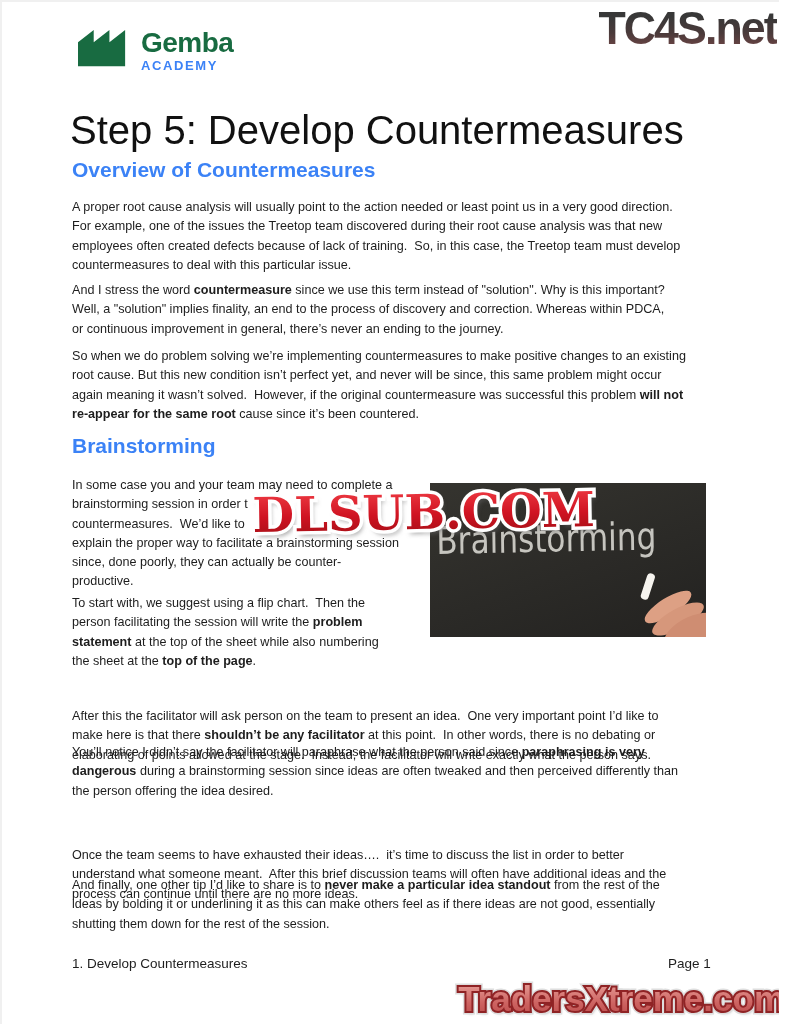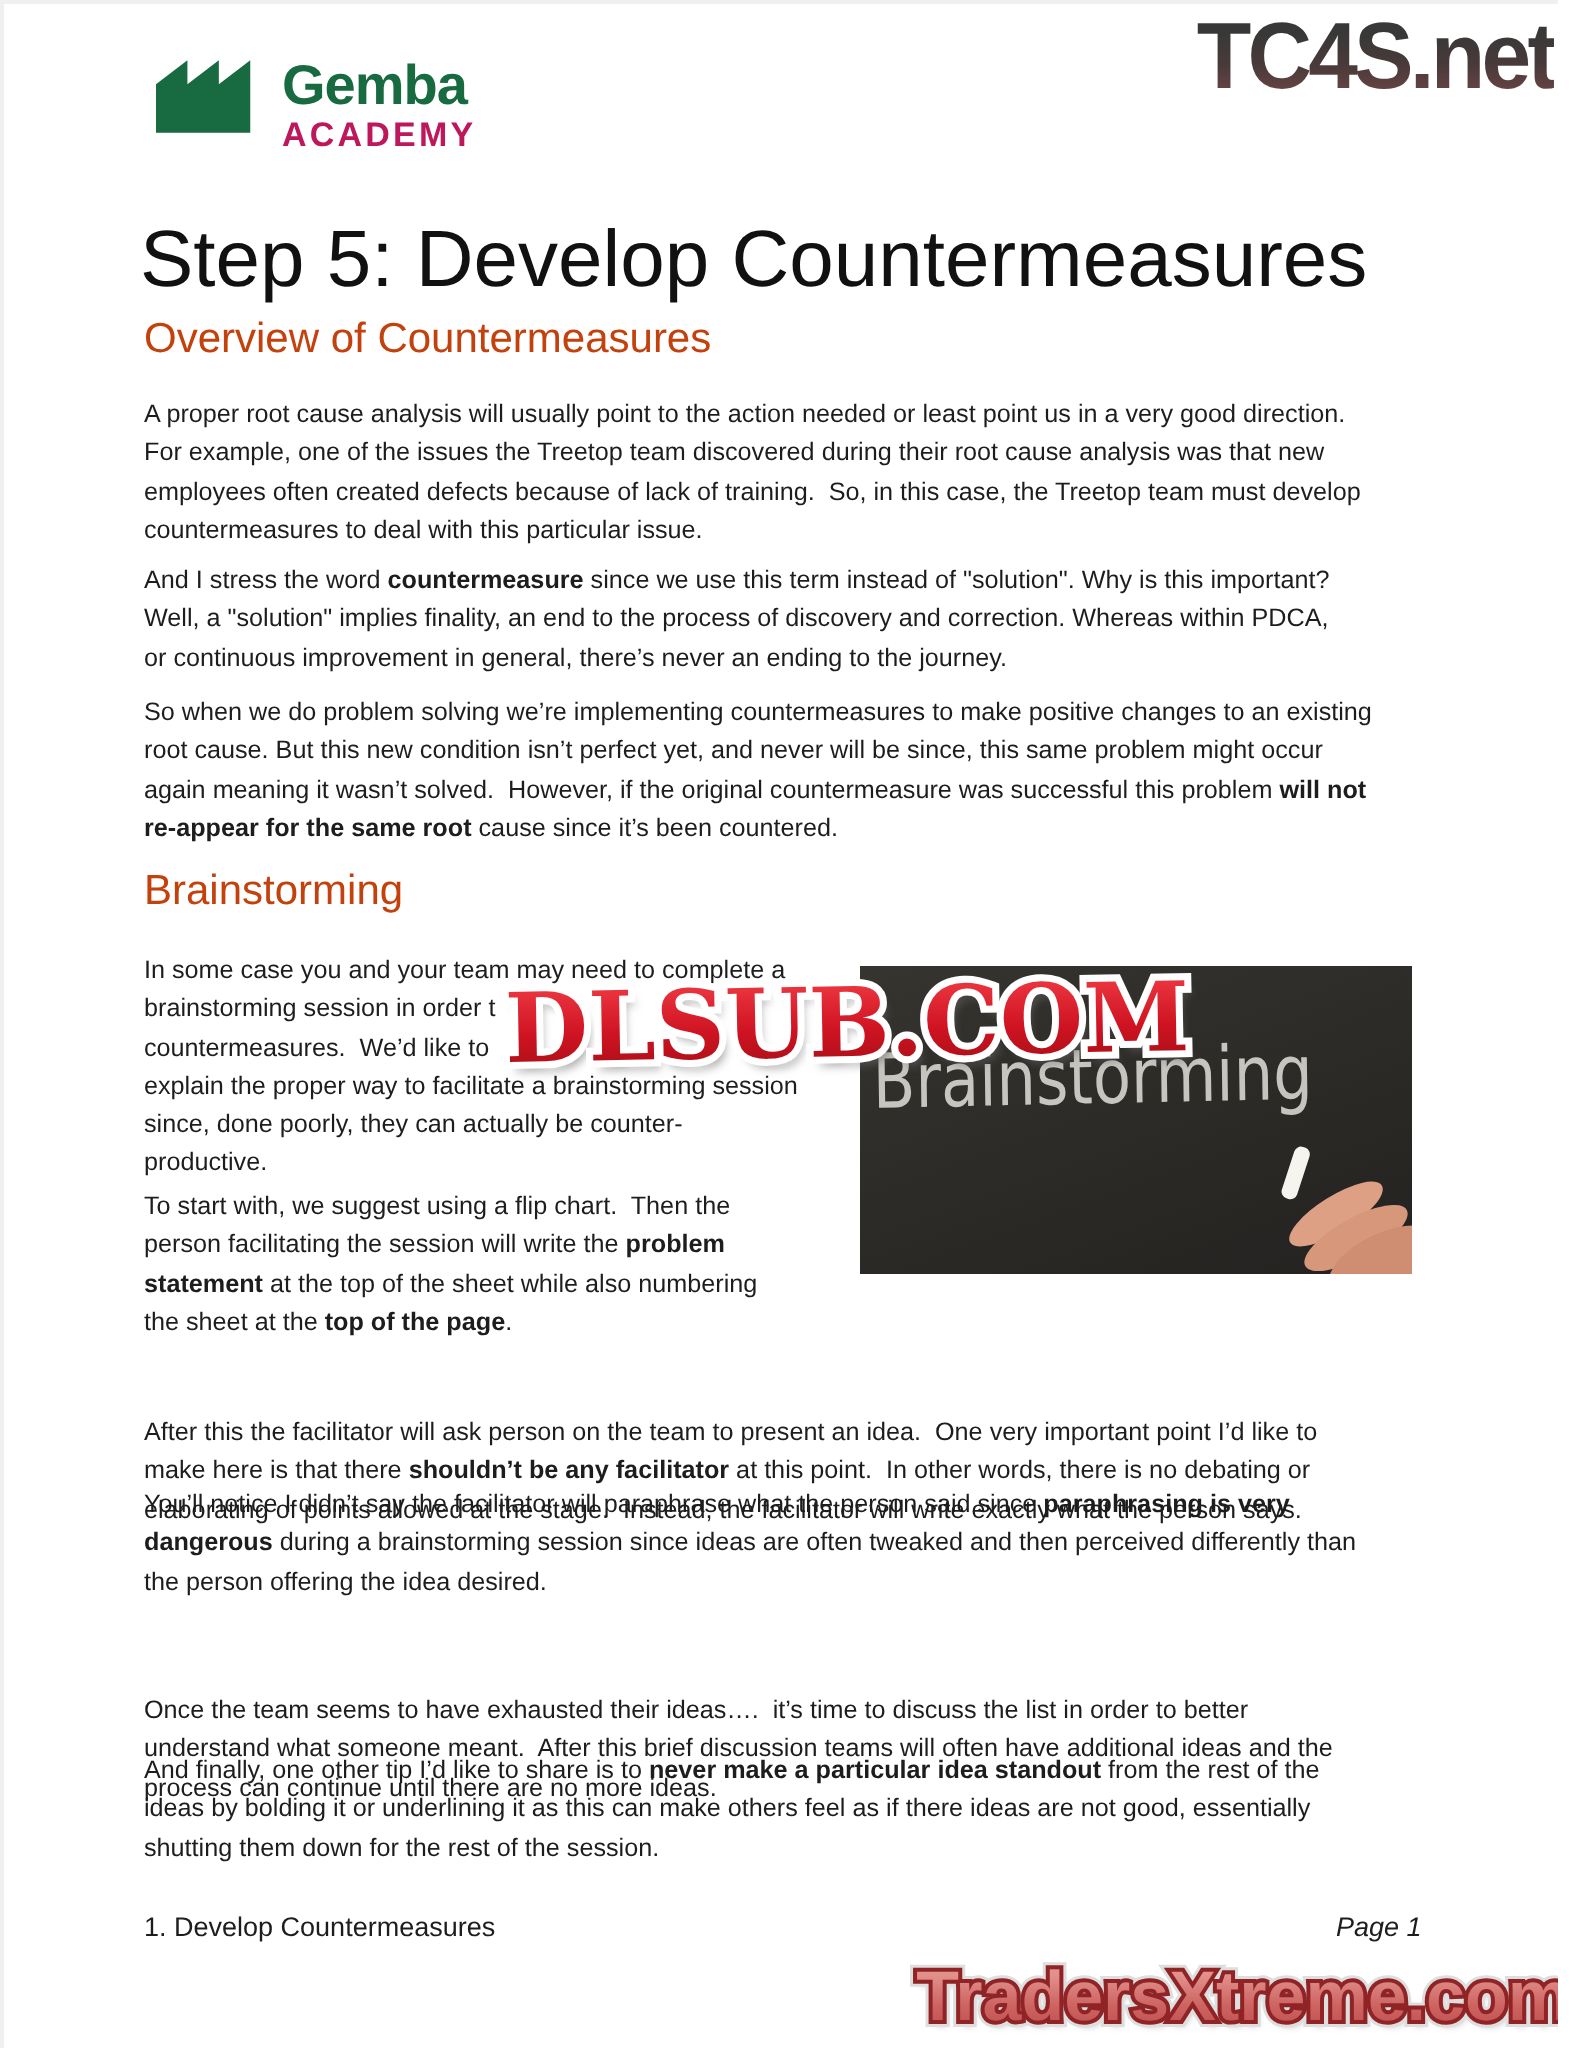--- a/index.html
+++ b/index.html
@@ -8,39 +8,39 @@
     font-family:"Liberation Sans", sans-serif; color:#1c1c1c; overflow:hidden;
     box-shadow: inset 2px 2px 0 rgba(0,0,0,0.06);
   }
   b { font-weight:700; }
 
   
   .logo { position:absolute; left:78px; top:24px; display:flex; align-items:flex-start; gap:5px; }
   .logo svg { width:58px; height:46px; display:block; }
   .logo-text { line-height:1; padding-top:5px; }
   .logo-name { color:#186b41; font-weight:700; font-size:28px; letter-spacing:-0.5px; display:block; }
-  .logo-sub  { color:#be185d; font-weight:700; font-size:17px; letter-spacing:1.6px; display:block; margin-top:2px; }
+  .logo-sub  { color:#3b82f6; font-weight:700; font-size:13px; letter-spacing:1.6px; display:block; margin-top:2px; }
 
   .wm-tc4s {
     position:absolute; top:0px; right:2px;
     font-size:47px; font-weight:700; letter-spacing:-2px;
     transform:scaleX(0.95); transform-origin:100% 0;
     background:linear-gradient(180deg,#383838 30%, #4a3a3a 60%, #7c4a4a 100%);
     -webkit-background-clip:text; background-clip:text; color:transparent;
     -webkit-text-fill-color:transparent;
   }
 
   .title {
     position:absolute; left:70px; top:108px;
     font-size:40px; font-weight:400; color:#111; letter-spacing:0;
   }
 
   .h2 {
     position:absolute; left:72px;
-    font-size:21px; font-weight:400; color:#c2410c;
+    font-size:21px; font-weight:700; color:#3b82f6;
   }
   .h2-overview { top:158px; }
   .h2-brainstorm { top:434px; }
 
   
   .para {
     position:absolute; left:72px; width:705px;
     font-size:12.6px; line-height:19.3px; white-space:pre-wrap; color:#1d1d1d;
   }
   .p1 { top:198px; }
@@ -95,21 +95,21 @@
   }
   .traders-mid { color:#8f2325; -webkit-text-stroke:4px #8f2325; }
   .traders-fill {
     background:linear-gradient(180deg,#e2928d 20%, #cd6361 60%, #b94a49 100%);
     -webkit-background-clip:text; background-clip:text; color:transparent;
     -webkit-text-fill-color:transparent;
   }
 
   
   .footer-left  { position:absolute; left:72px;  top:956px; font-size:13.5px; color:#1d1d1d; }
-  .footer-right { position:absolute; left:668px; top:956px; font-size:13.5px; color:#1d1d1d;font-style:italic; }
+  .footer-right { position:absolute; left:668px; top:956px; font-size:13.5px; color:#1d1d1d; }
 </style>
 </head>
 <body>
 
 <div class="page">
 
   <div class="logo">
     <svg viewBox="0 0 48 36" aria-hidden="true">
       <path d="M0,34 L0,14 L13,4 L13,14 L26,4 L26,14 L39,4 L39,34 Z" fill="#186b41"></path>
     </svg>

